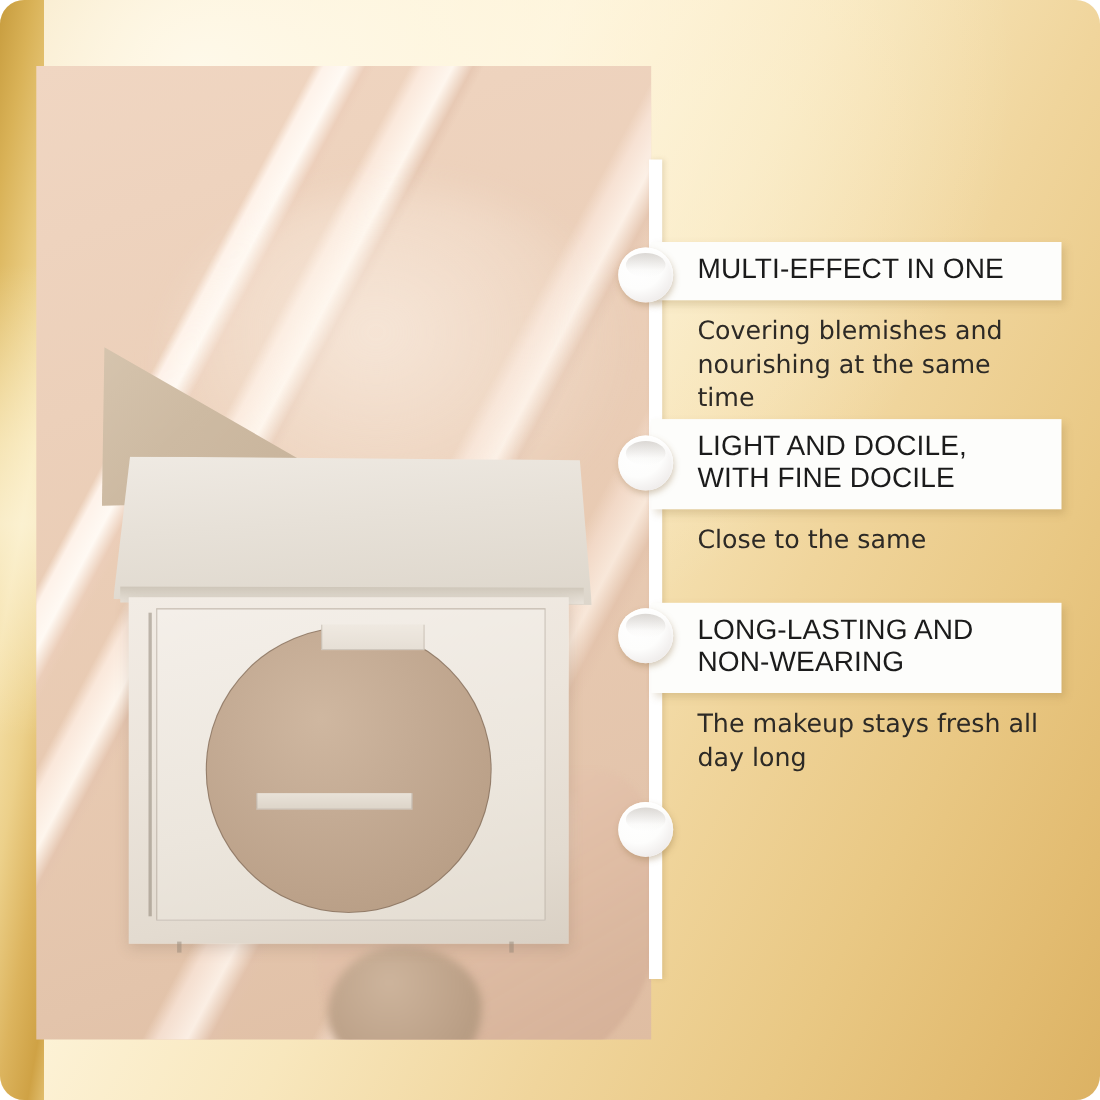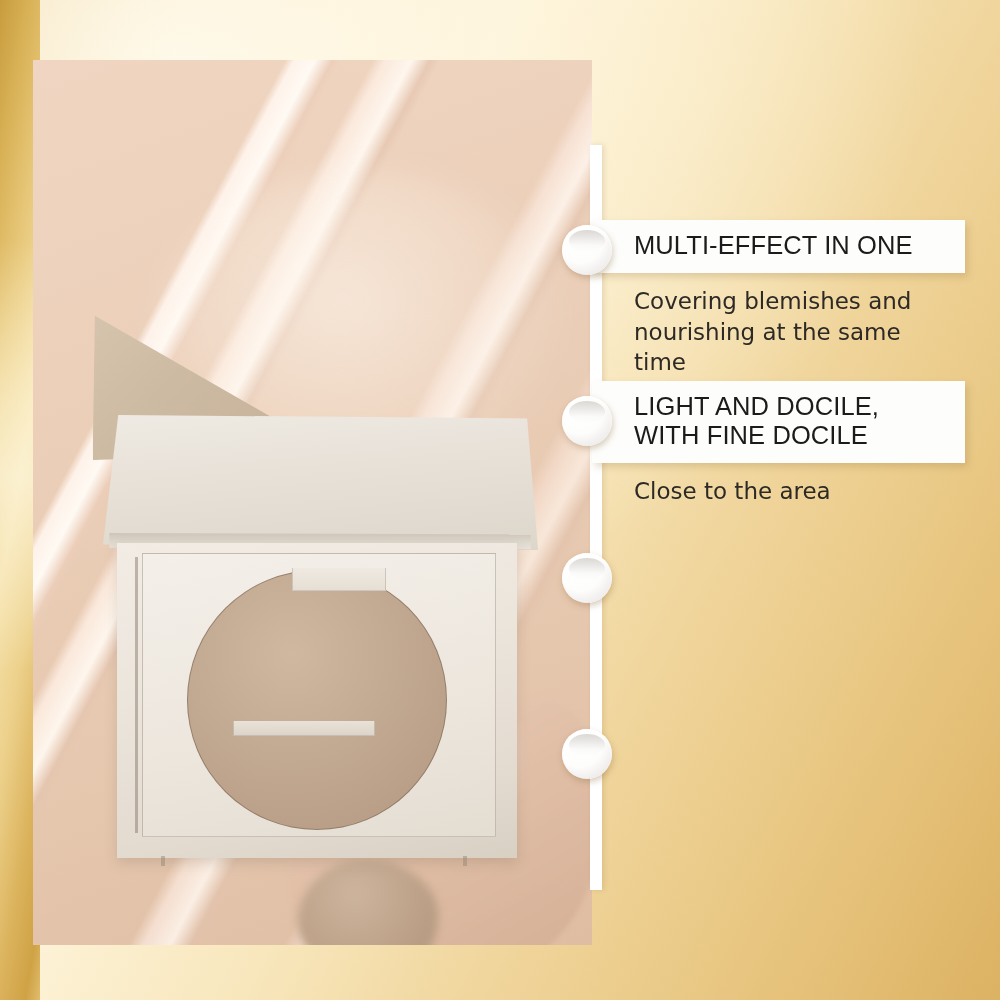--- a/index.html
+++ b/index.html
@@ -23,20 +23,21 @@
       linear-gradient(118deg,
         #e3c079 0%,
         #f3ddac 10%,
         #fbeecb 22%,
         #fdf3d8 34%,
         #f8e7bd 50%,
         #f0d59c 66%,
         #e9c884 80%,
         #e2bb70 92%,
         #dcb263 100%);
+    border-radius: 22px;
   }
 
   
   .gold-band {
     position: absolute;
     left: 0;
     top: 0;
     width: 40px;
     height: 1000px;
     background: linear-gradient(100deg,
@@ -356,23 +357,31 @@
       </div>
       <p class="desc">Covering blemishes and
 nourishing at the same time</p>
     </div>
 
     <div class="feature" style="top:381px;">
       <div class="title-bar">
         <h2>LIGHT AND DOCILE,
 WITH FINE DOCILE</h2>
       </div>
-      <p class="desc">Close to the area</p>
-    </div>
-
+      <p class="desc">Close to the same</p>
+    </div>
+
+    <div class="feature" style="top:548px;">
+      <div class="title-bar">
+        <h2>LONG-LASTING AND
+NON-WEARING</h2>
+      </div>
+      <p class="desc">The makeup stays fresh all
+day long</p>
+    </div>
 
     <div class="feature" style="top:724px;">
     </div>
 
     <div class="marker" style="top:225px;"></div>
     <div class="marker" style="top:396px;"></div>
     <div class="marker" style="top:553px;"></div>
     <div class="marker" style="top:729px;"></div>
 
   </div>

